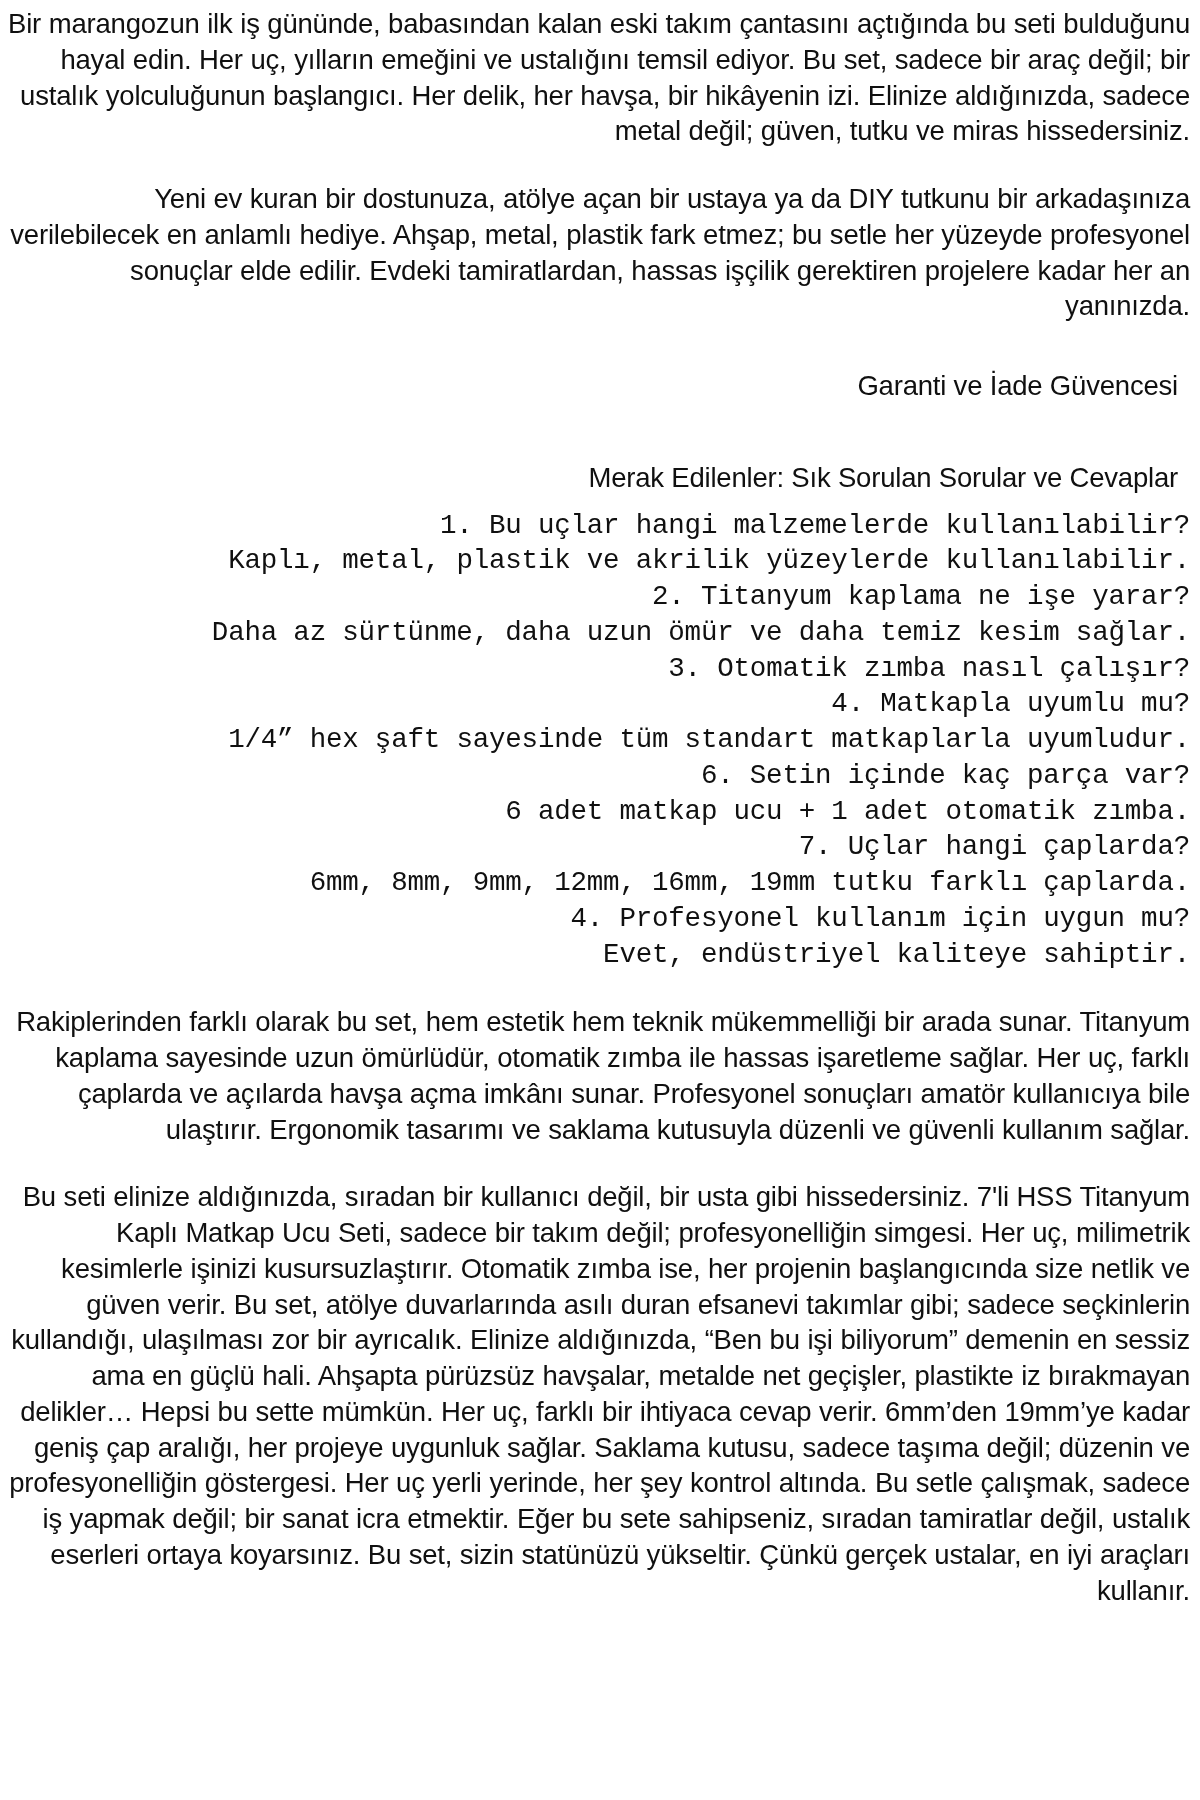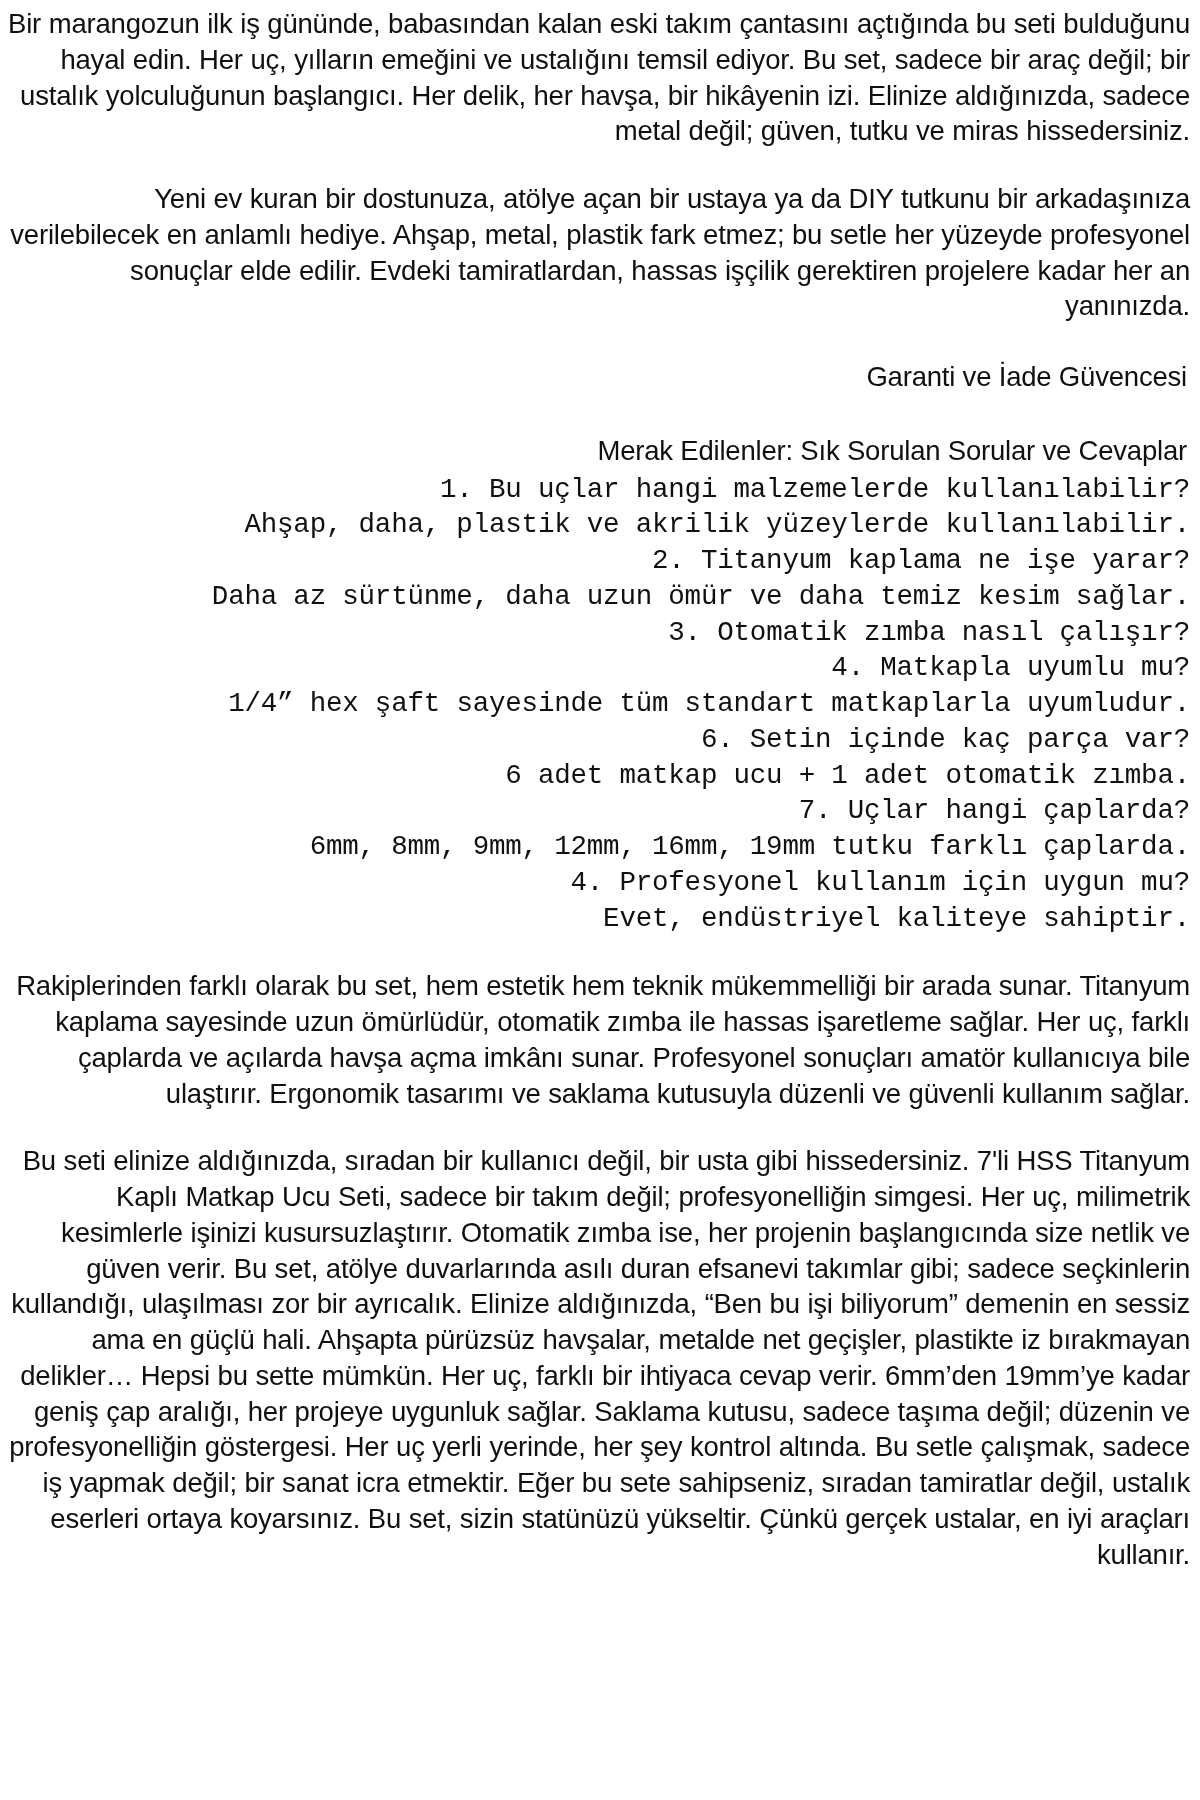--- a/index.html
+++ b/index.html
@@ -46,21 +46,21 @@
     color: #101010;
     margin: 0;
     padding: 0;
     font-family: Liberation Mono, monospace;
   }
   .section-title {
     font-size: 27.5px;
     line-height: 1.30;
     letter-spacing: -0.2px;
     color: #101010;
-    margin: 3px;
+    margin: 12px;
     padding: 0;
     font-weight: 400;
   }
 </style>
 </head>
 <body>
 
 <div class="page">
 
   <p class="para">Bir marangozun ilk iş gününde, babasından kalan eski takım çantasını açtığında bu seti bulduğunu hayal edin. Her uç, yılların emeğini ve ustalığını temsil ediyor. Bu set, sadece bir araç değil; bir ustalık yolculuğunun başlangıcı. Her delik, her havşa, bir hikâyenin izi. Elinize aldığınızda, sadece metal değil; güven, tutku ve miras hissedersiniz.</p>
@@ -75,21 +75,21 @@
     <h2 class="section-title">Garanti ve İade Güvencesi</h2>
   </div>
 
   <div class="spacer-lg"></div>
 
   <div>
     <h2 class="section-title">Merak Edilenler: Sık Sorulan Sorular ve Cevaplar</h2>
 
     <div>
       <p class="q-line">1. Bu uçlar hangi malzemelerde kullanılabilir?</p>
-      <p class="a-line">Ahşap, daha, plastik ve akrilik yüzeylerde kullanılabilir.</p>
+      <p class="a-line">Kaplı, metal, plastik ve akrilik yüzeylerde kullanılabilir.</p>
     </div>
     <div>
       <p class="q-line">2. Titanyum kaplama ne işe yarar?</p>
       <p class="a-line">Daha az sürtünme, daha uzun ömür ve daha temiz kesim sağlar.</p>
     </div>
     <div>
       <p class="q-line">3. Otomatik zımba nasıl çalışır?</p>
     </div>
     <div>
       <p class="q-line">4. Matkapla uyumlu mu?</p>

